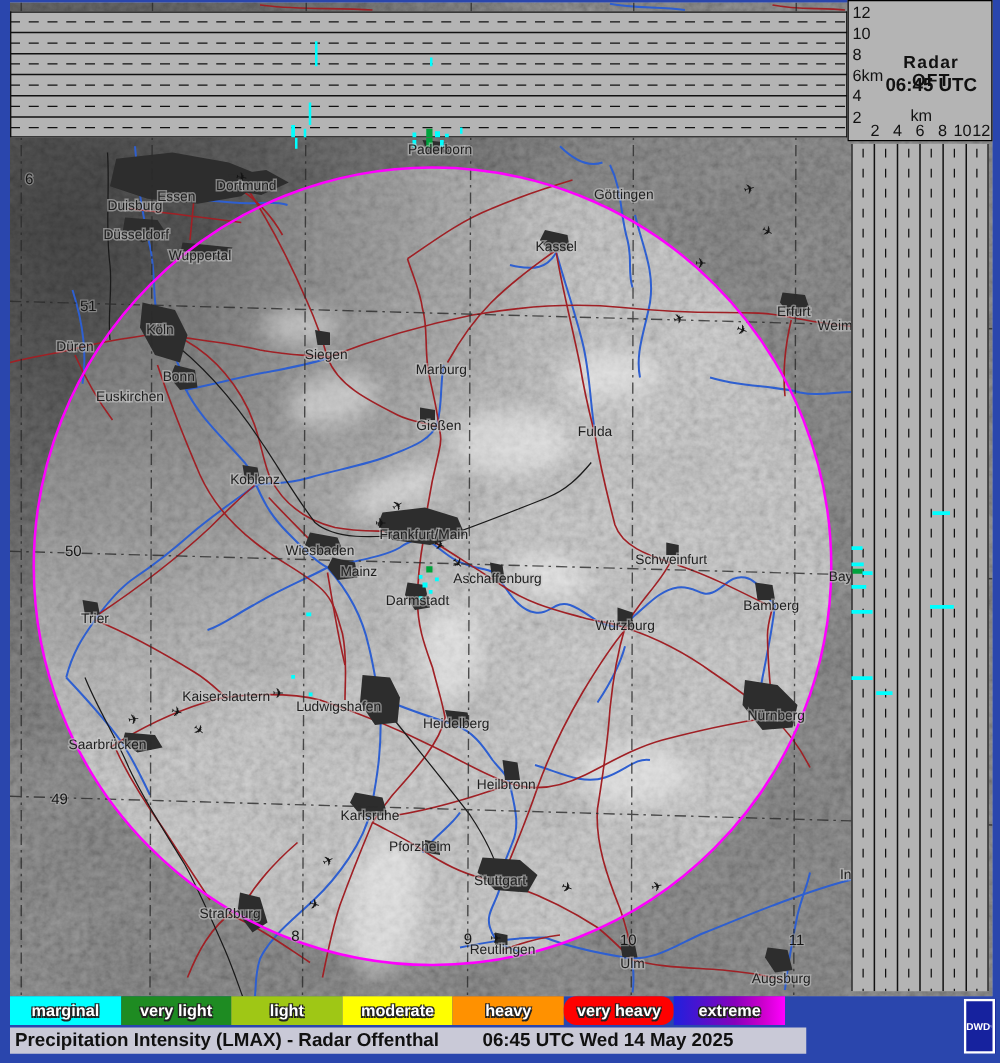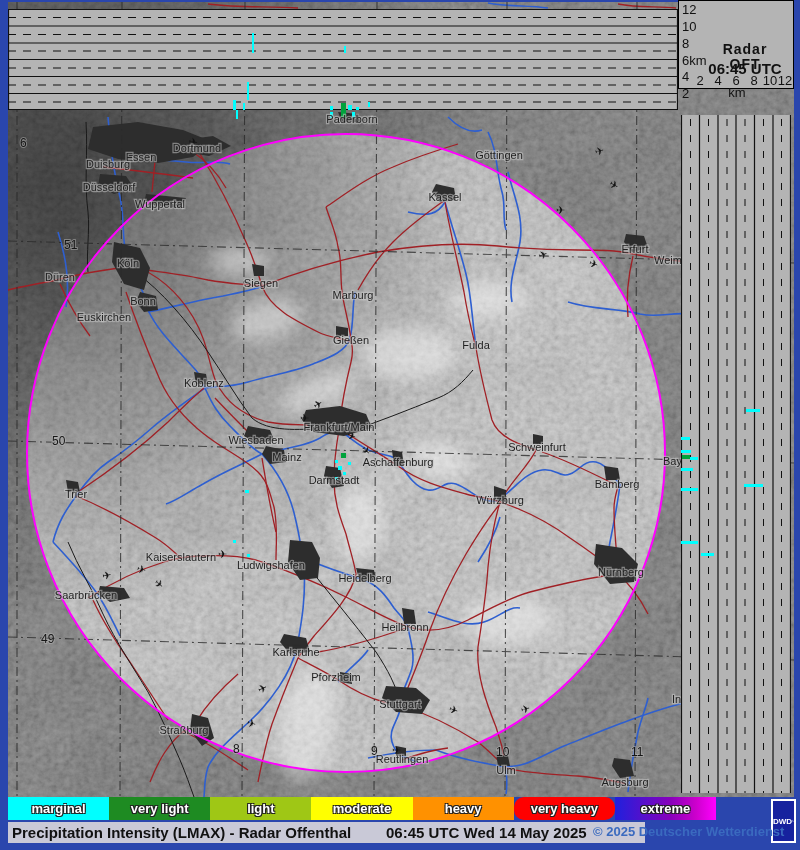--- a/index.html
+++ b/index.html
@@ -3,28 +3,28 @@
 <meta charset="utf-8">
 <style>
   html,body{margin:0;padding:0;background:#444;}
   #screen{position:relative;width:800px;height:850px;background:#2a46ad;overflow:hidden;
           font-family:"Liberation Sans",sans-serif;}
   svg text{font-family:"Liberation Sans",sans-serif;}
   .city{font-size:11px;fill:#1f1f1f;stroke:#c8c8c8;stroke-width:2.4px;paint-order:stroke;stroke-opacity:.55;}
   .glab{font-size:12px;fill:#161616;stroke:#b8b8b8;stroke-width:2px;paint-order:stroke;stroke-opacity:.5;}
   .apt{font-size:11px;fill:#141414;}
   .panel{position:absolute;background:#b4b4b4;box-sizing:border-box;}
-  #infoBox{left:678px;top:0;width:116px;height:89px;border:1px solid #000;}
+  #infoBox{left:678px;top:0;width:116px;height:113px;border:1px solid #000;}
   #infoBox span{position:absolute;color:#111;}
   .htick{left:3px;font-size:13px;}
   .rtick{bottom:0;font-size:13px;width:16px;text-align:center;}
   .tlabel{left:20px;top:14px;width:92px;text-align:center;font-weight:bold;font-size:15px;margin-top:45px;}
   .rlabel{left:20px;width:92px;text-align:center;font-weight:bold;font-size:14px;letter-spacing:1px;}
   .kmlabel{left:18px;top:84px;width:80px;text-align:center;font-size:13px;}
-  #legend{position:absolute;left:8px;top:797px;width:708px;height:23px;display:flex;}
+  #legend{position:absolute;left:8px;top:797px;width:620px;height:23px;display:flex;}
   #legend .seg{flex:1;display:flex;align-items:center;justify-content:center;
       font-size:13px;font-weight:bold;color:#fff;
       text-shadow:1px 1px 0 #222,-1px 1px 0 #222,1px -1px 0 #222,-1px -1px 0 #222;}
   #statusbar{position:absolute;left:8px;top:822px;width:637px;height:21px;background:#c9c9d7;color:#111;}
   #statusbar span{position:absolute;top:2px;white-space:nowrap;}
   .sb-title{left:4px;font-weight:bold;font-size:15px;}
   .sb-dt{left:378px;font-weight:bold;font-size:15px;}
   .sb-cp{left:585px;font-weight:bold;font-size:13px;color:#3a6abf;}
   #dwdLogo{position:absolute;left:771px;top:799px;width:25px;height:44px;background:#16229e;
       border:2px solid #fff;box-sizing:border-box;display:flex;flex-direction:row;align-items:center;}
@@ -405,16 +405,15 @@
   <div id="dwdLogo">
     <div class="t">DWD</div>
     <svg width="18" height="22" viewBox="0 0 24 24">
       <path d="M12.5 3 A 9.5 9.5 0 1 0 22 12.5 A 7 7 0 1 1 15 5.5 A 5 5 0 1 0 10 10.5" stroke="#fff" stroke-width="2" fill="none"></path>
     </svg>
   </div>
 
   <div id="statusbar">
     <span class="sb-title">Precipitation Intensity (LMAX) - Radar Offenthal</span>
     <span class="sb-dt">06:45 UTC Wed 14 May 2025</span>
-    <span class="sb-cp">© 2025 Deutscher Wetterdienst</span>
   </div>
 
 </div>
 
 </body></html>

